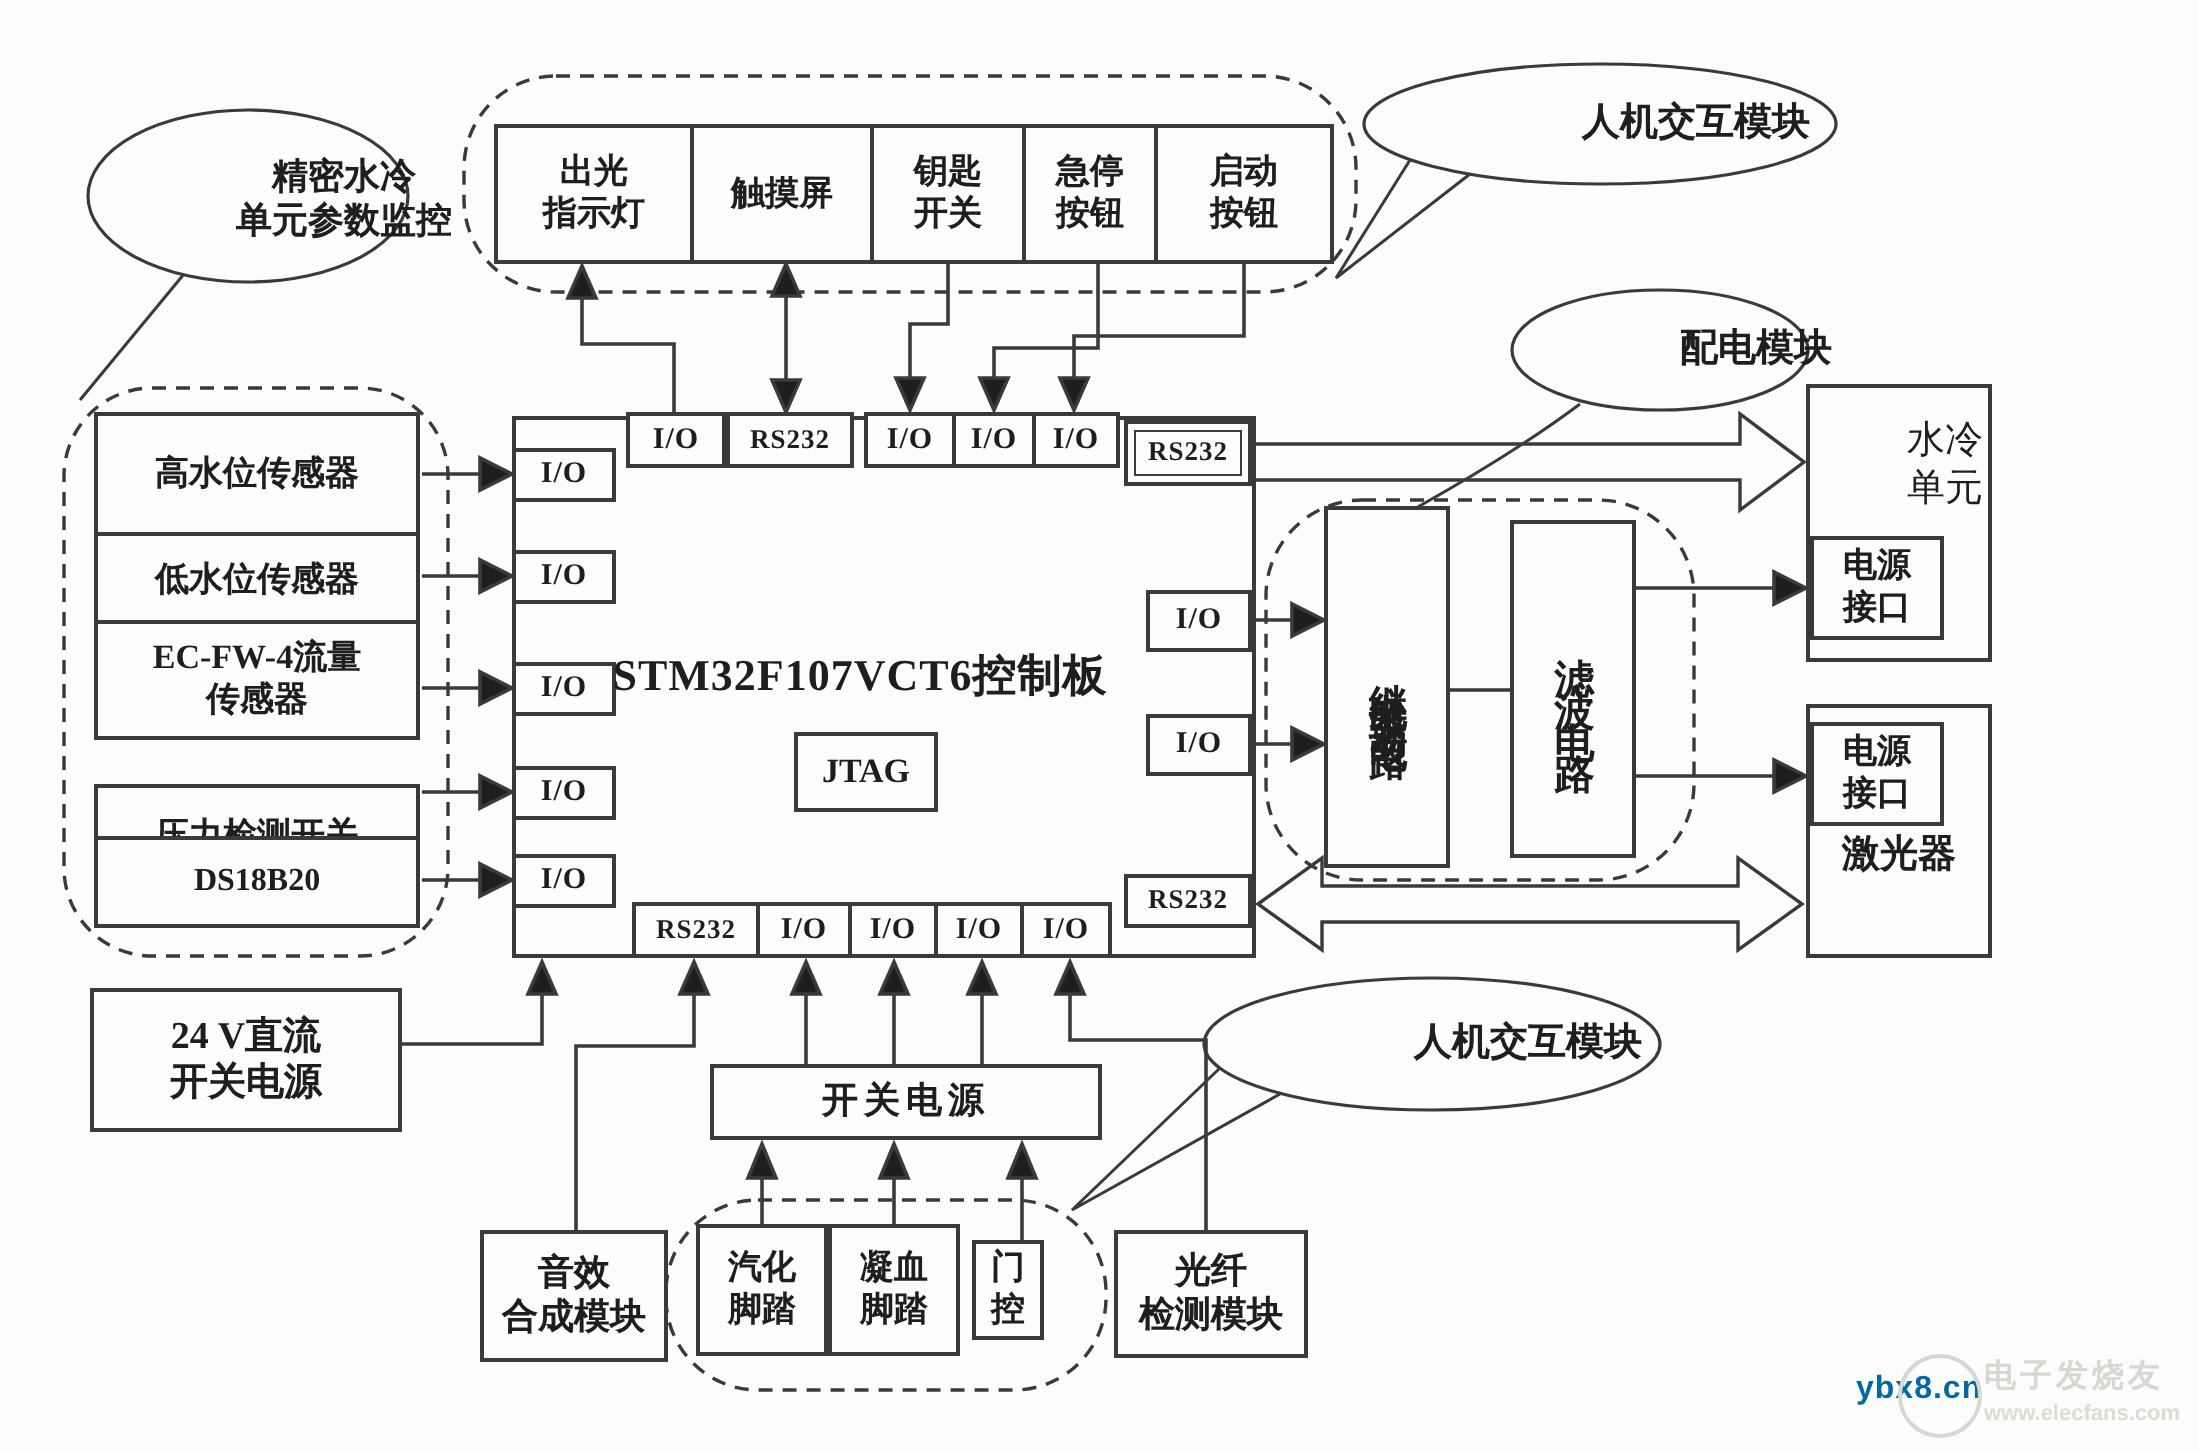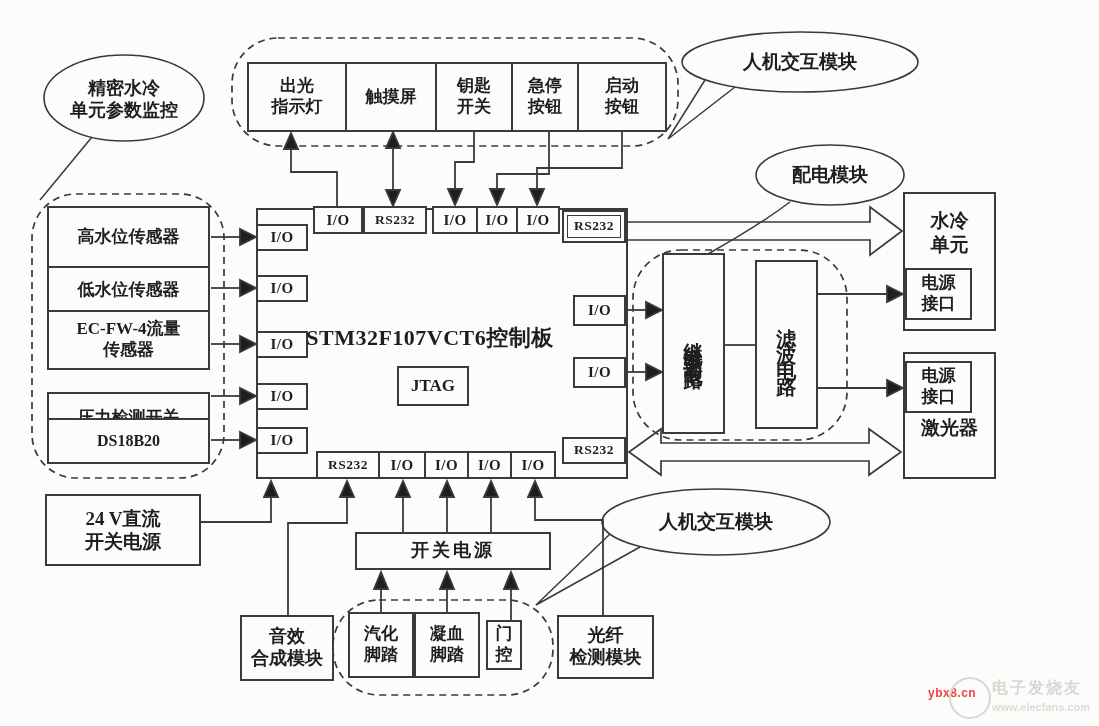--- a/index.html
+++ b/index.html
@@ -19,21 +19,21 @@
   .lbl{white-space:pre-line;}
   .floating{
     position:absolute;z-index:3;display:flex;align-items:center;justify-content:center;
     text-align:center;font-weight:600;white-space:pre-line;line-height:1.25;
   }
   .port{font-size:15px;font-weight:700;letter-spacing:0.5px;}
   .port-sm{font-size:13.5px;}
   .vtext{
     writing-mode:vertical-rl;text-orientation:upright;
   }
-  .callout-text{font-size:19px;}
+  .callout-text{font-size:19px;padding-left:48px;}
   .wm{position:absolute;z-index:4;font-family:"Liberation Sans","DejaVu Sans",sans-serif;}
 </style>
 </head>
 <body>
 
 <div id="canvas">
 
   <svg id="wires" width="1099" height="726" viewBox="0 0 1099 726">
     <g stroke="#3a3a3a" stroke-width="1.8" fill="none">
 
@@ -172,21 +172,21 @@
 
   <div class="box port port-sm" style="left:562px;top:210px;width:64px;height:33px;box-shadow:inset 0 0 0 3px #fcfcfb, inset 0 0 0 4px #3a3a3a;">RS232</div>
   <div class="box port" style="left:573px;top:295px;width:53px;height:31px;">I/O</div>
   <div class="box port" style="left:573px;top:357px;width:53px;height:31px;">I/O</div>
   <div class="box port port-sm" style="left:562px;top:437px;width:64px;height:27px;">RS232</div>
 
   <div class="box vtext" style="left:662px;top:253px;width:63px;height:181px;font-size:19px;letter-spacing:5px;">继电器驱动电路</div>
   <div class="box vtext" style="left:755px;top:260px;width:63px;height:169px;font-size:20px;letter-spacing:16px;">滤波电路</div>
 
   <div class="box" style="left:903px;top:192px;width:93px;height:139px;border-width:2.5px;"></div>
-  <div class="floating lbl" style="left:905px;top:202px;width:89px;height:62px;font-size:19px;font-weight:700;">水冷
+  <div class="floating lbl" style="left:905px;top:202px;width:89px;height:62px;font-size:19px;font-weight:400;padding-left:23px;">水冷
 单元</div>
   <div class="box lbl" style="left:905px;top:268px;width:67px;height:52px;font-size:17px;">电源
 接口</div>
 
   <div class="box" style="left:903px;top:352px;width:93px;height:127px;border-width:2.5px;"></div>
   <div class="box lbl" style="left:905px;top:361px;width:67px;height:52px;font-size:17px;">电源
 接口</div>
   <div class="floating" style="left:905px;top:415px;width:89px;height:26px;font-size:19px;font-weight:600;">激光器</div>
 
   <div class="box lbl" style="left:45px;top:494px;width:156px;height:72px;font-size:19px;">24 V直流
@@ -195,18 +195,18 @@
 合成模块</div>
   <div class="box" style="left:355px;top:532px;width:196px;height:38px;font-size:18px;letter-spacing:3px;">开关电源</div>
   <div class="box lbl" style="left:348px;top:612px;width:66px;height:66px;font-size:17px;">汽化
 脚踏</div>
   <div class="box lbl" style="left:414px;top:612px;width:66px;height:66px;font-size:17px;">凝血
 脚踏</div>
   <div class="box" style="left:486px;top:620px;width:36px;height:50px;font-size:17px;">门控</div>
   <div class="box lbl" style="left:557px;top:615px;width:97px;height:64px;font-size:18px;">光纤
 检测模块</div>
 
-  <div class="wm" style="left:928px;top:686px;font-size:12px;font-weight:700;color:#ef4444;letter-spacing:0.5px;">ybx8.cn</div>
+  <div class="wm" style="left:928px;top:686px;font-size:16px;font-weight:700;color:#0369a1;letter-spacing:0.5px;">ybx8.cn</div>
   <div class="wm" style="left:949px;top:677px;width:38px;height:38px;border:2px solid #d7d7d3;border-radius:50%;background:transparent;"></div>
   <div class="wm" style="left:992px;top:678px;font-size:16px;font-weight:700;color:#d7d7d3;letter-spacing:2px;">电子发烧友</div>
   <div class="wm" style="left:992px;top:701px;font-size:11px;font-weight:700;color:#dedeb;color:#dddbd6;">www.elecfans.com</div>
 
 </div>
 
 </body></html>

